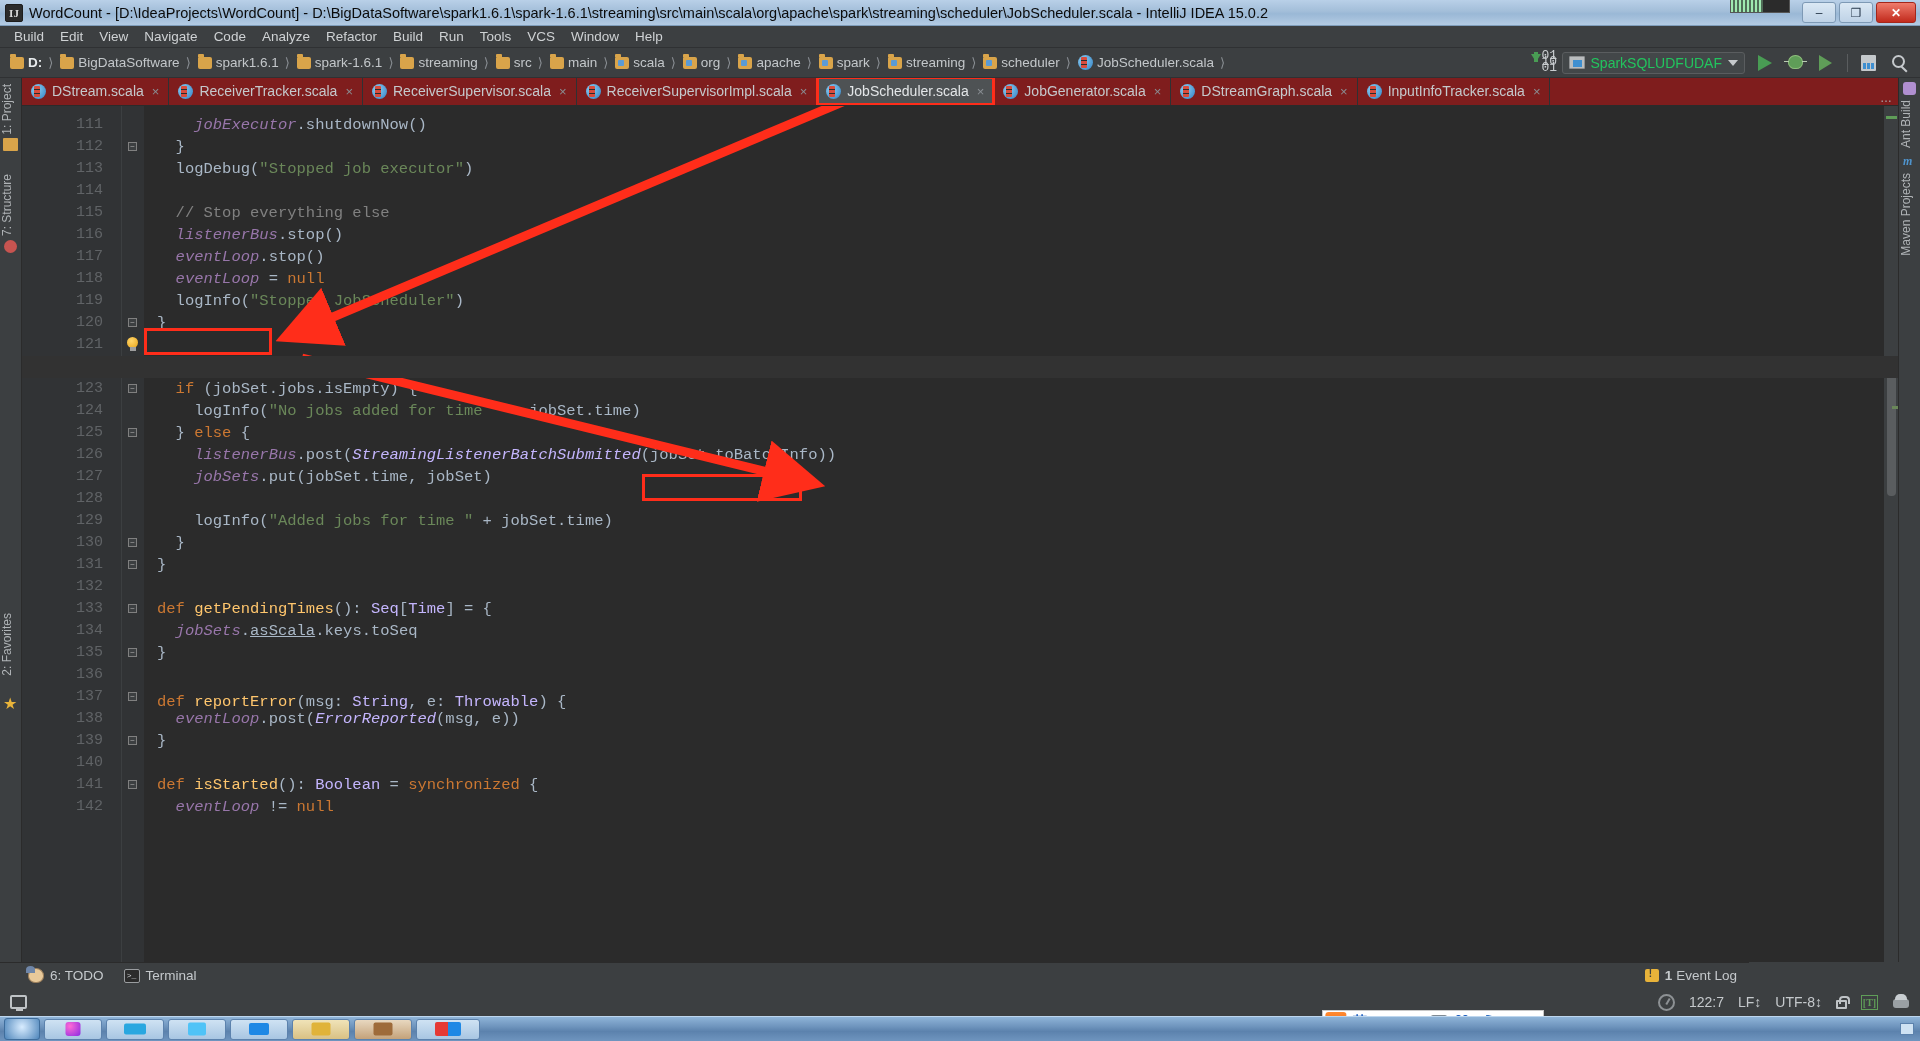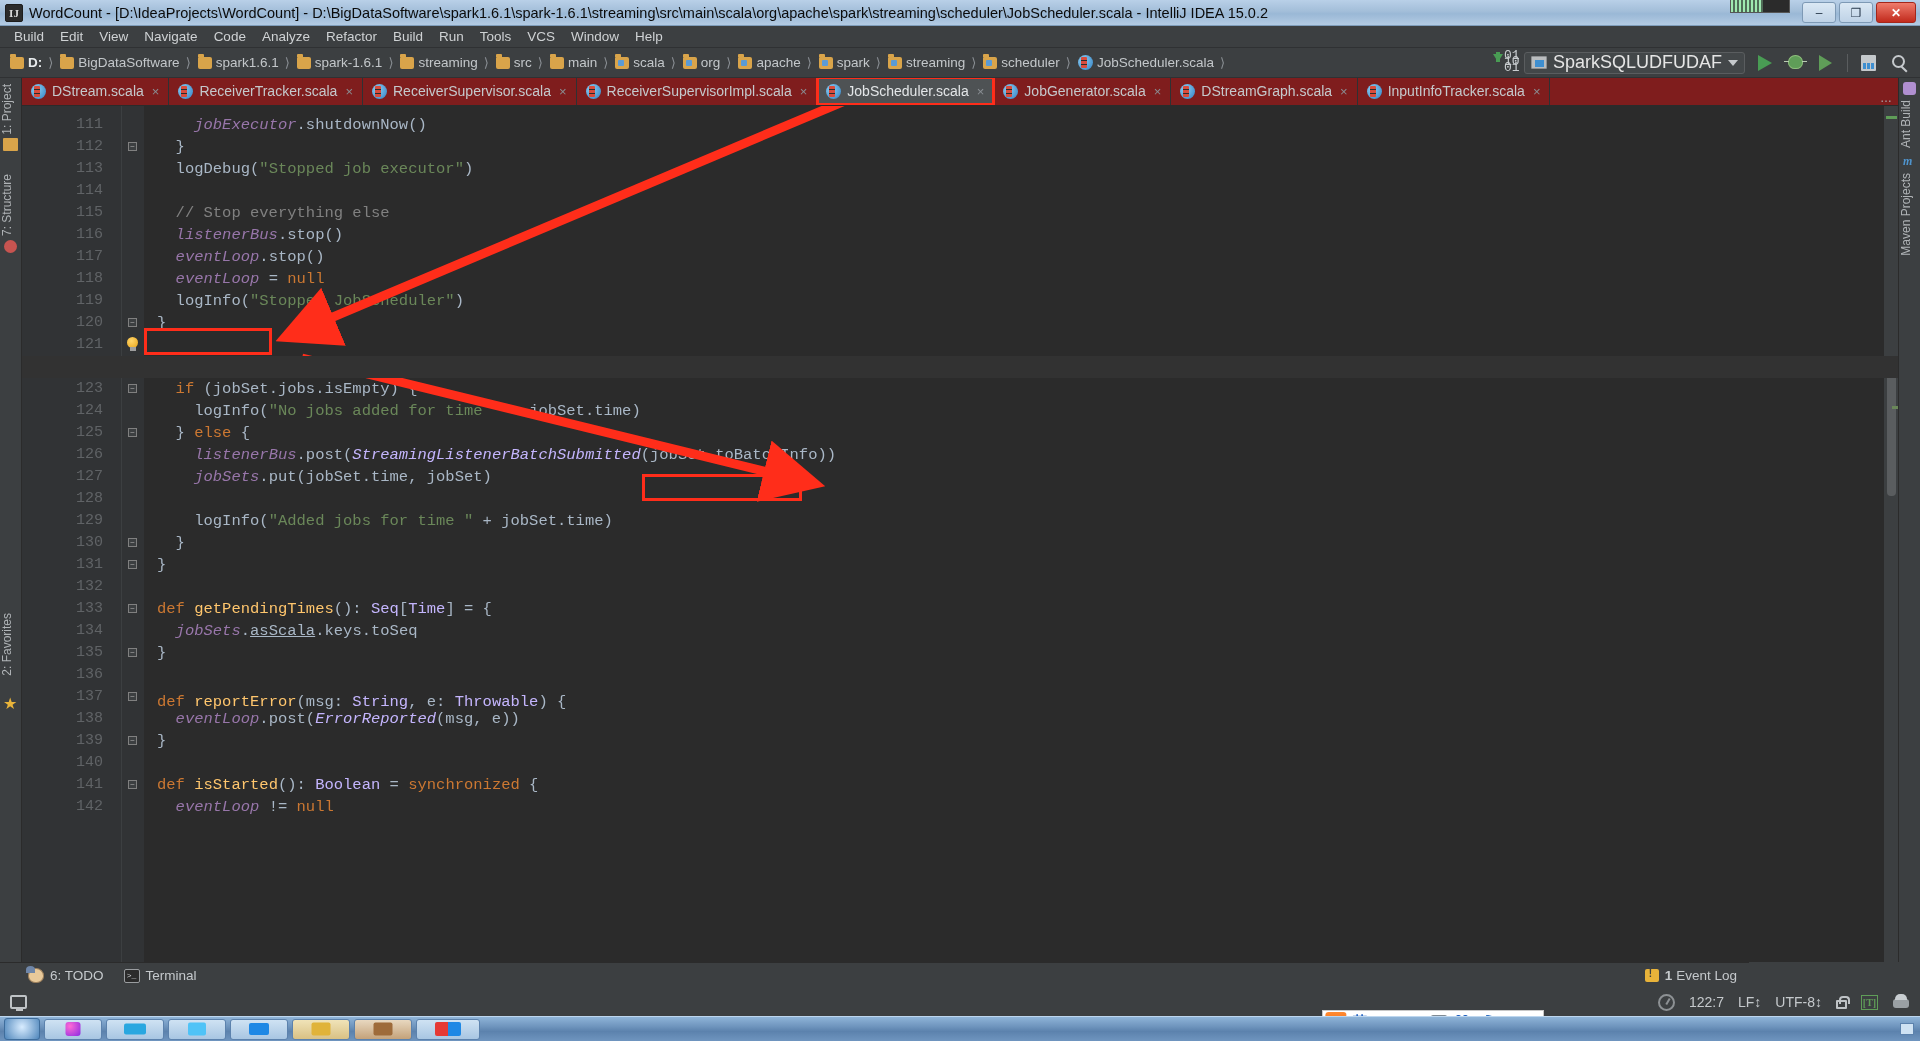--- a/index.html
+++ b/index.html
@@ -95,21 +95,21 @@
      border-left:5px solid transparent;border-right:5px solid transparent;border-top:8px solid #499c54;}
   .dl-arrow:before{content:"";position:absolute;left:-2px;top:-10px;width:4px;height:10px;background:#499c54;}
   .dl-bits { position:absolute; left:11px; top:0px; font-size:13px; line-height:6.3px;
      color:#c9cdd0; font-family:"Liberation Mono", monospace; }
   .runconf {
     display:flex; align-items:center; height:22px; padding:0 6px;
     border:1px solid #5a5d5f; border-radius:3px; background:#434749; gap:6px;
   }
   .runconf .sq { width:16px;height:13px;background:#b9bcbe;border:1px solid #8d9092;border-radius:1px;position:relative;}
   .runconf .sq:after{content:"";position:absolute;left:3px;top:3px;width:9px;height:7px;background:#3f8fd0;}
-  .runconf .name { font-size:18px; color:#e5e5e5; white-space:nowrap; }
+  .runconf .name { font-size:14px; color:#22c55e; white-space:nowrap; }
   .runconf .caret { width:0;height:0;border-left:5px solid transparent;border-right:5px solid transparent;border-top:6px solid #c5c9cc;}
   .tb-ic { width:22px; height:22px; position:relative; }
   .play { width:0;height:0;border-top:8px solid transparent;border-bottom:8px solid transparent;
           border-left:14px solid #499c54; position:absolute; left:4px; top:3px;}
   .bug { position:absolute; left:3px; top:3px; width:15px;height:14px;border-radius:50% 50% 45% 45%;
          background:#5f9d58; border:1px solid #8ec07c;}
   .bug:before,.bug:after{content:"";position:absolute;top:5px;width:5px;height:1.5px;background:#b7ccb0;}
   .bug:before{left:-5px;} .bug:after{right:-5px;}
   .cover { position:absolute; left:3px; top:3px; width:0;height:0;
      border-top:8px solid transparent;border-bottom:8px solid transparent;border-left:13px solid #5f9d58;}

